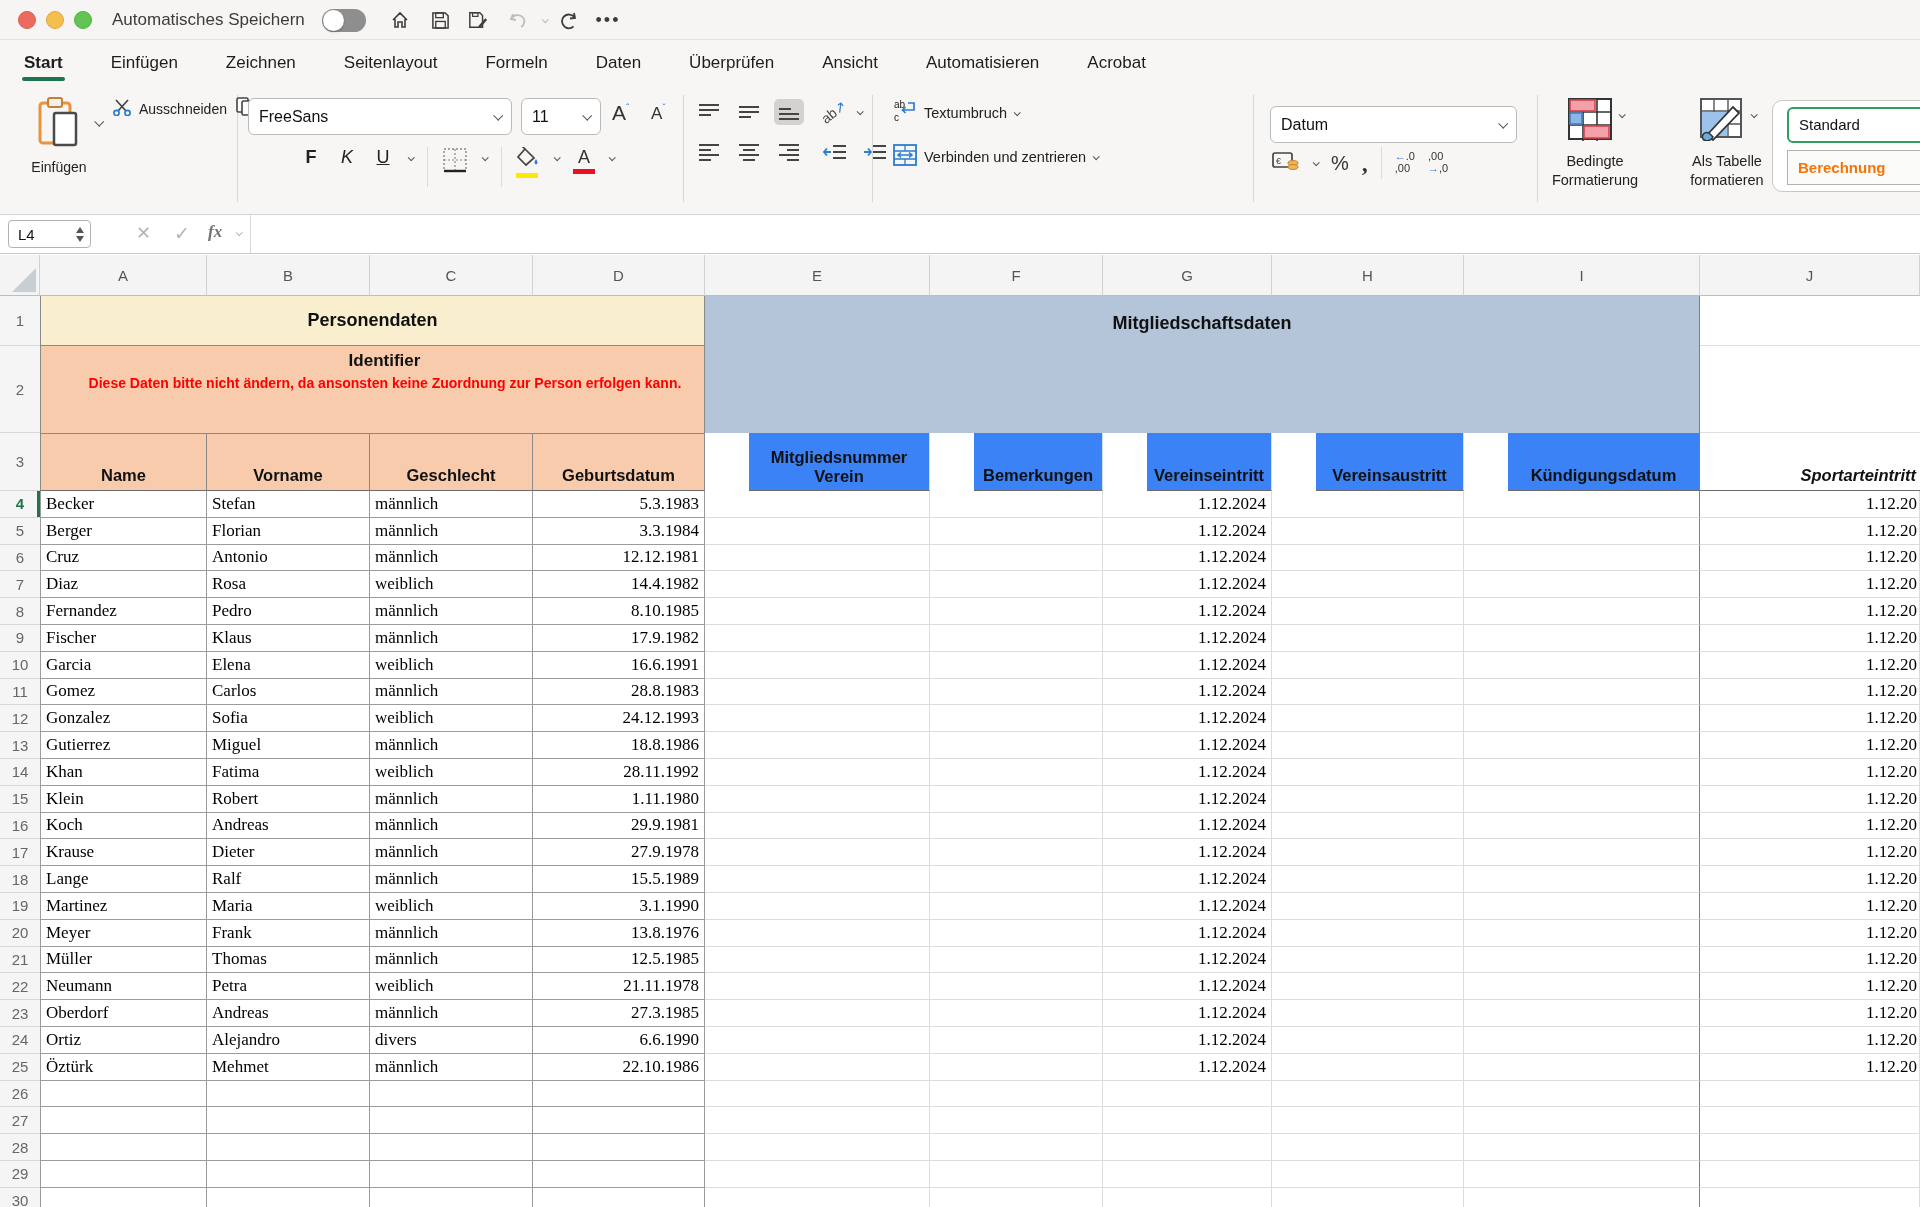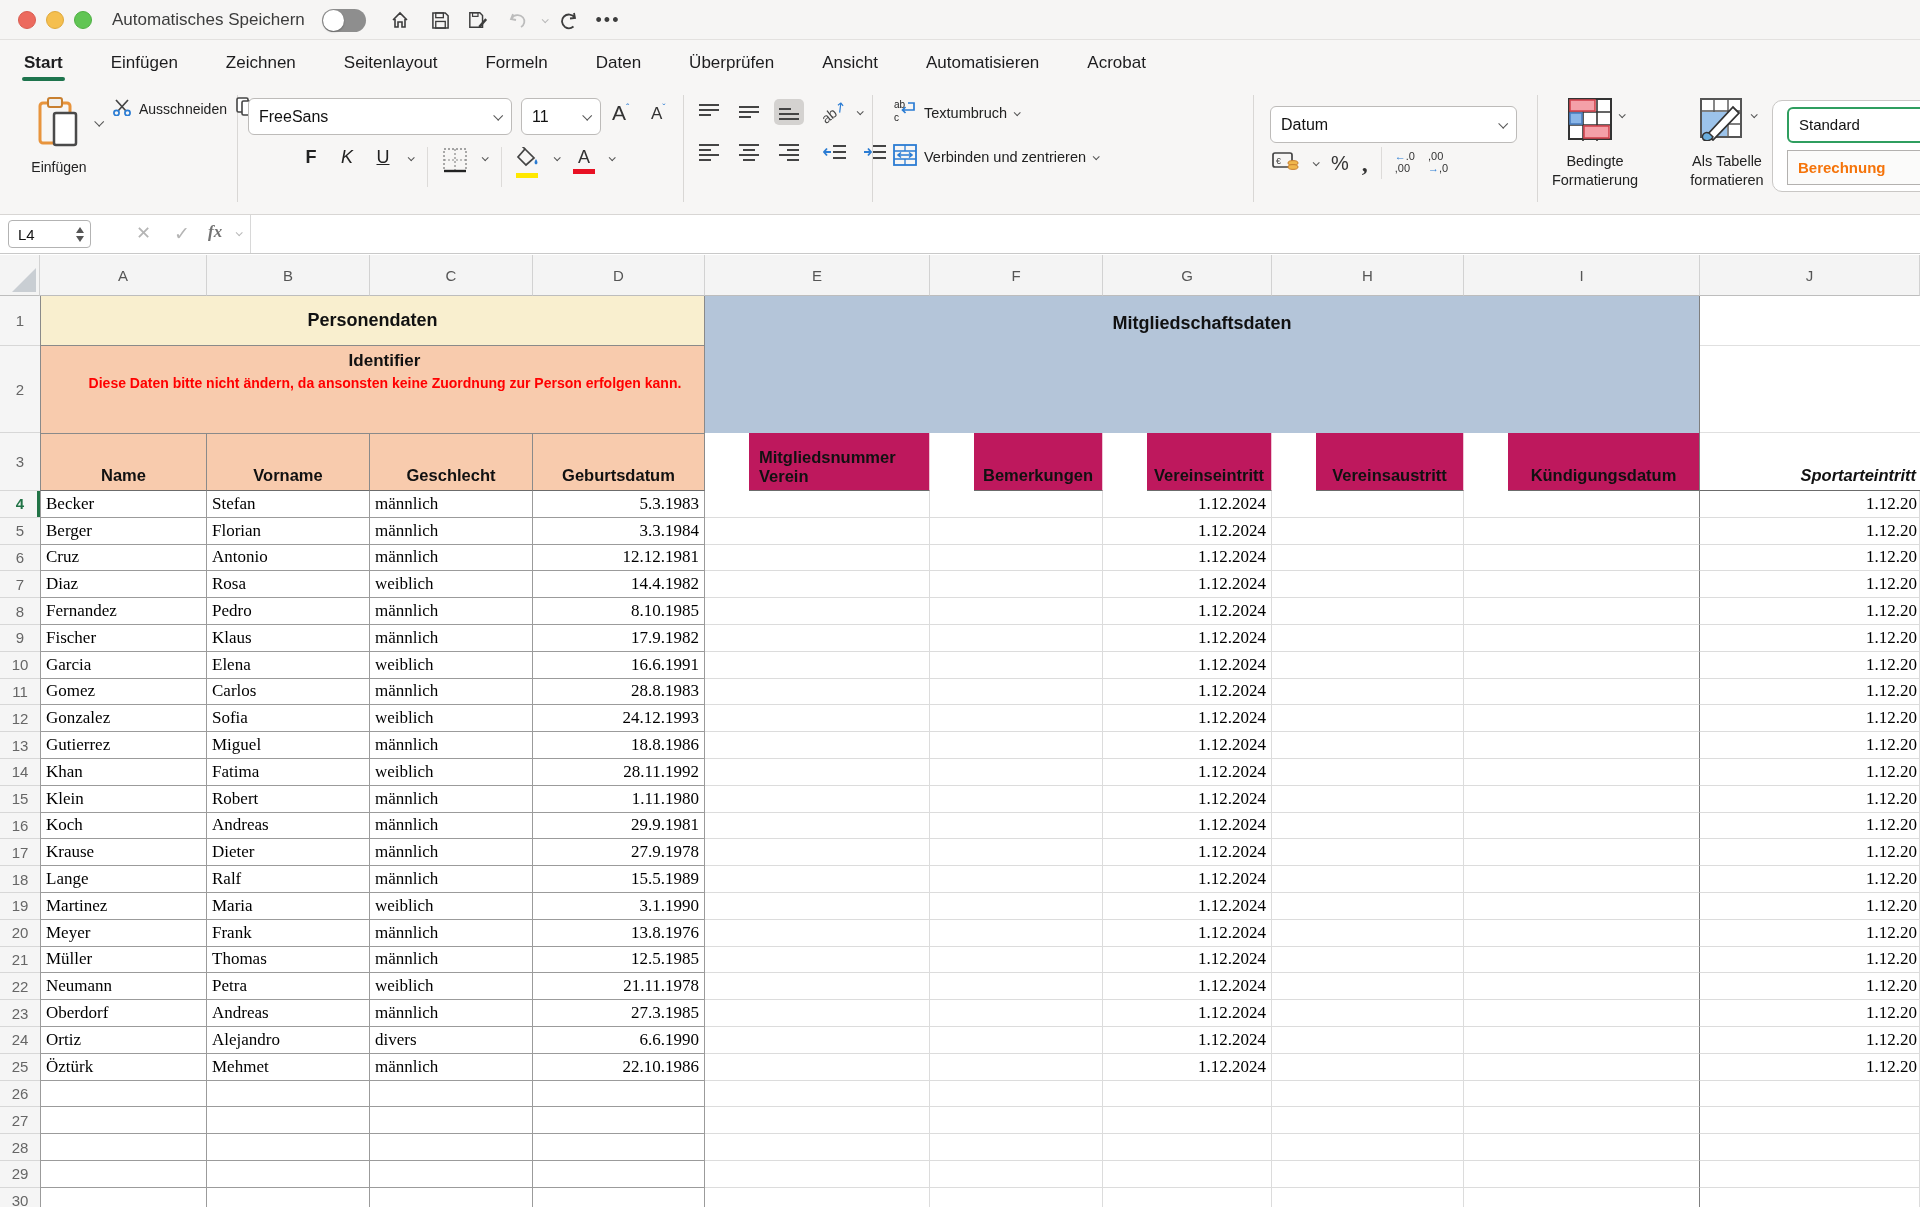--- a/index.html
+++ b/index.html
@@ -117,21 +117,21 @@
   .band-ei { width:995px; background:#b4c5d9; border-right:1.5px solid #7f7f7f; text-align:center; padding-top:17px; font-weight:bold; font-size:18px; color:#111; }
   .band-j { width:220px; display:flex; flex-direction:column; }
   .band-j .j1 { height:50px; border-bottom:1px solid #e0e0e0; }
   .band-j .j2 { height:87px; border-bottom:1px solid #e0e0e0; }
 
   
   .hrow { height:58px; }
   .h3 { display:flex; align-items:flex-end; justify-content:center; padding-bottom:5px; font-weight:bold; font-size:16.5px; color:#111; border-bottom:1.5px solid #6b6b6b; overflow:hidden; }
   .h3.peach { background:#f8cbad; border-right:1px solid #8a8a8a; border-top:1px solid #8a8a8a; }
   .h3.peach.first { border-left:1px solid #8a8a8a; }
-  .h3.blue { background:#be185d; border-right:1px solid rgba(255,255,255,.75); text-align:left; line-height:1.15;margin-left:44px; }
+  .h3.blue { background:#3b82f6; border-right:1px solid rgba(255,255,255,.75); text-align:center; line-height:1.15;margin-left:44px; }
   .h3.blue.wrap2 { white-space:normal; padding:0 10px 4px; }
   .h3.blue.darkR { border-right:1.5px solid #7f7f7f; }
   .h3.jhdr { background:#fff; font-style:italic; justify-content:flex-end; padding-right:4px; }
 
   
   .drow { height:26.8px; }
   .cell { display:flex; align-items:center; padding:0 5px; font-family:"Liberation Serif","DejaVu Serif",serif; font-size:17px; color:#000; white-space:nowrap; overflow:hidden; border-right:1px solid #dcdcdc; border-bottom:1px solid #dcdcdc; }
   .cell.strong { border-right-color:#9b9b9b; border-bottom-color:#9b9b9b; }
   .cell.first { border-left:1px solid #9b9b9b; }
   .cell.ta-r { justify-content:flex-end; }

